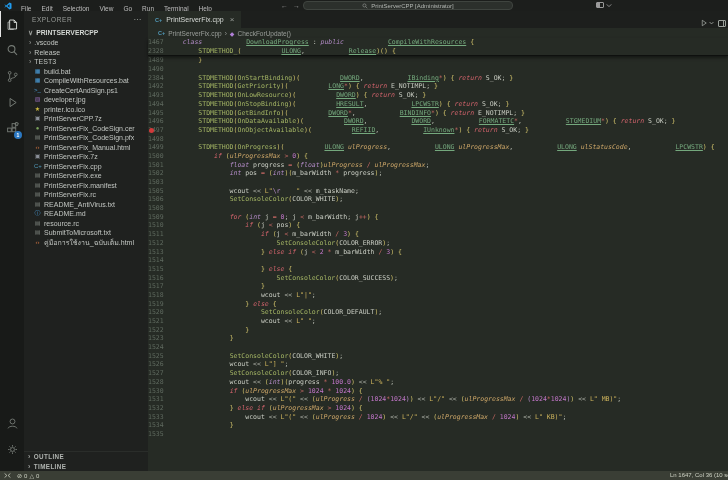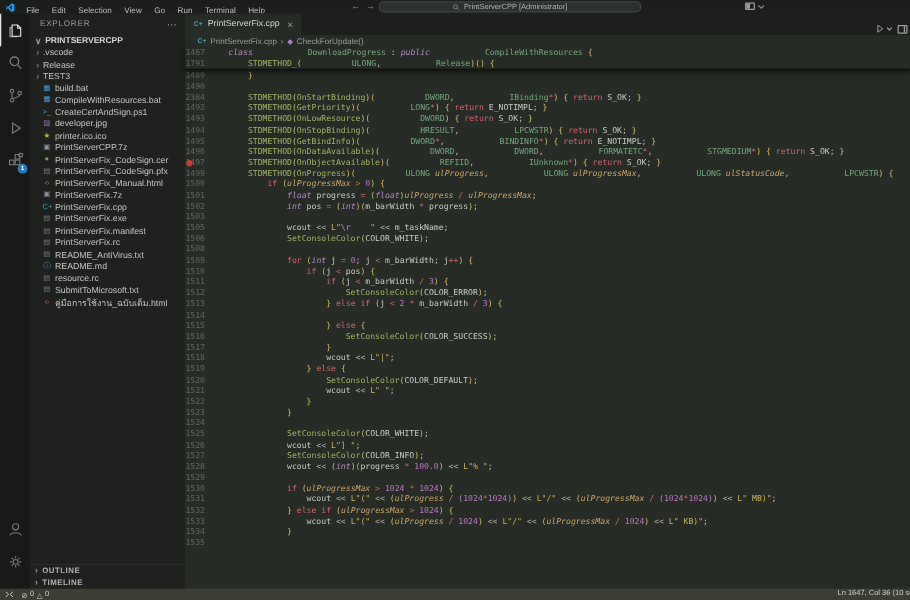--- a/index.html
+++ b/index.html
@@ -58,29 +58,29 @@
   .split-glyph { width:8px; height:7px; border:1px solid #9aa09a; border-radius:1px; position:relative; }
   .split-glyph::before { content:""; position:absolute; left:3.5px; top:0; width:1px; height:5px; background:#9aa09a; }
 
   .breadcrumb { height:10px; display:flex; align-items:center; gap:3px; padding-left:10px;
     color:#9a9e9a; font-size:6.5px; }
   .sym-icon { color:#b180d7; font-size:6px; }
 
   .codefont { font-family:"DejaVu Sans Mono", monospace; font-size:6.5px; line-height:8.7px; }
   .sticky { border-bottom:1px solid #0e100e; box-shadow:0 2px 3px rgba(0,0,0,.45); position:relative; z-index:2; }
   .cl { display:flex; height:8.7px; }
-  .gutter { flex:0 0 19px; text-align:right; padding-right:3px; color:#5e695e; position:relative; }
+  .gutter { flex:0 0 19px; text-align:left; padding-right:3px; color:#5e695e; position:relative; }
   .bp { position:absolute; left:1px; top:1.8px; width:5px; height:5px; border-radius:50%; background:#d13a3a; }
   .ctext { white-space:pre; }
 
   .tk-v  { color:#c9cdc3; }
   .tk-kw { color:#b48cc8; font-style:italic; }
-  .tk-ctl{ color:#d4646d; }
+  .tk-ctl{ color:#d4646d;font-style:italic; }
   .tk-fn { color:#a3b464; }
-  .tk-ty { color:#74a87d; text-decoration-thickness:.5px; text-underline-offset:1px;padding-left:40px; }
+  .tk-ty { color:#74a87d; text-decoration:underline; text-decoration-thickness:.5px; text-underline-offset:1px;padding-left:40px; }
   .tk-par{ color:#cfa869; font-style:italic; }
   .tk-n  { color:#c276c9; }
   .tk-s  { color:#cdb35c; }
   .tk-e  { color:#b48cc8; }
   .tk-p  { color:#cfc06a; }
   .tk-p2 { color:#b48cc8; }
   .tk-g  { color:#b9bdb3; }
   .tk-o  { color:#cc6a66; }
 
   
@@ -309,21 +309,21 @@
       <span>›</span>
       <span class="sym-icon">◆</span>
       <span>CheckForUpdate()</span>
     </div>
     <div class="sticky codefont" id="sticky-lines">
         <div class="cl">
           <span class="gutter">1467</span>
           <span class="ctext"><span class="tk-v">    </span><span class="tk-kw">class</span><span class="tk-v"> </span><span class="tk-ty">DownloadProgress</span><span class="tk-v"> : </span><span class="tk-kw">public</span><span class="tk-v"> </span><span class="tk-ty">CompileWithResources</span><span class="tk-v"> </span><span class="tk-p">{</span></span>
         </div>
         <div class="cl">
-          <span class="gutter">1791</span>
+          <span class="gutter">2328</span>
           <span class="ctext"><span class="tk-v">        </span><span class="tk-fn">STDMETHOD_</span><span class="tk-p">(</span><span class="tk-ty">ULONG</span><span class="tk-g">,</span><span class="tk-v"> </span><span class="tk-ty">Release</span><span class="tk-p">)()</span><span class="tk-v"> </span><span class="tk-p">{</span></span>
         </div>
       </div>
     <div class="codefont" id="code-lines">
         <div class="cl">
           <span class="gutter">1489</span>
           <span class="ctext"><span class="tk-v">        </span><span class="tk-p">}</span></span>
         </div>
         <div class="cl">
           <span class="gutter">1490</span>
@@ -351,20 +351,24 @@
         </div>
         <div class="cl">
           <span class="gutter">1496</span>
           <span class="ctext"><span class="tk-v">        </span><span class="tk-fn">STDMETHOD</span><span class="tk-p">(</span><span class="tk-fn">OnDataAvailable</span><span class="tk-p">)(</span><span class="tk-ty">DWORD</span><span class="tk-g">,</span><span class="tk-v"> </span><span class="tk-ty">DWORD</span><span class="tk-g">,</span><span class="tk-v"> </span><span class="tk-ty">FORMATETC</span><span class="tk-o">*</span><span class="tk-g">,</span><span class="tk-v"> </span><span class="tk-ty">STGMEDIUM</span><span class="tk-o">*</span><span class="tk-p">)</span><span class="tk-v"> </span><span class="tk-p">{</span><span class="tk-v"> </span><span class="tk-ctl">return</span><span class="tk-v"> S_OK</span><span class="tk-g">;</span><span class="tk-v"> </span><span class="tk-p">}</span></span>
         </div>
         <div class="cl">
           <span class="gutter"><span class="bp"></span>1497</span>
           <span class="ctext"><span class="tk-v">        </span><span class="tk-fn">STDMETHOD</span><span class="tk-p">(</span><span class="tk-fn">OnObjectAvailable</span><span class="tk-p">)(</span><span class="tk-ty">REFIID</span><span class="tk-g">,</span><span class="tk-v"> </span><span class="tk-ty">IUnknown</span><span class="tk-o">*</span><span class="tk-p">)</span><span class="tk-v"> </span><span class="tk-p">{</span><span class="tk-v"> </span><span class="tk-ctl">return</span><span class="tk-v"> S_OK</span><span class="tk-g">;</span><span class="tk-v"> </span><span class="tk-p">}</span></span>
         </div>
         <div class="cl">
+          <span class="gutter">1498</span>
+          <span class="ctext"></span>
+        </div>
+        <div class="cl">
           <span class="gutter">1499</span>
           <span class="ctext"><span class="tk-v">        </span><span class="tk-fn">STDMETHOD</span><span class="tk-p">(</span><span class="tk-fn">OnProgress</span><span class="tk-p">)(</span><span class="tk-ty">ULONG</span><span class="tk-v"> </span><span class="tk-par">ulProgress</span><span class="tk-g">,</span><span class="tk-v"> </span><span class="tk-ty">ULONG</span><span class="tk-v"> </span><span class="tk-par">ulProgressMax</span><span class="tk-g">,</span><span class="tk-v"> </span><span class="tk-ty">ULONG</span><span class="tk-v"> </span><span class="tk-par">ulStatusCode</span><span class="tk-g">,</span><span class="tk-v"> </span><span class="tk-ty">LPCWSTR</span><span class="tk-p">)</span><span class="tk-v"> </span><span class="tk-p">{</span></span>
         </div>
         <div class="cl">
           <span class="gutter">1500</span>
           <span class="ctext"><span class="tk-v">            </span><span class="tk-ctl">if</span><span class="tk-v"> </span><span class="tk-p">(</span><span class="tk-par">ulProgressMax</span><span class="tk-v"> </span><span class="tk-o">&gt;</span><span class="tk-v"> </span><span class="tk-n">0</span><span class="tk-p">)</span><span class="tk-v"> </span><span class="tk-p">{</span></span>
         </div>
         <div class="cl">
           <span class="gutter">1501</span>
           <span class="ctext"><span class="tk-v">                </span><span class="tk-kw">float</span><span class="tk-v"> progress </span><span class="tk-o">=</span><span class="tk-v"> </span><span class="tk-p">(</span><span class="tk-kw">float</span><span class="tk-p">)</span><span class="tk-par">ulProgress</span><span class="tk-v"> </span><span class="tk-o">/</span><span class="tk-v"> </span><span class="tk-par">ulProgressMax</span><span class="tk-g">;</span></span>
@@ -460,24 +464,20 @@
           <span class="gutter">1526</span>
           <span class="ctext"><span class="tk-v">                wcout </span><span class="tk-g">&lt;&lt;</span><span class="tk-v"> </span><span class="tk-s">L"] "</span><span class="tk-g">;</span></span>
         </div>
         <div class="cl">
           <span class="gutter">1527</span>
           <span class="ctext"><span class="tk-v">                </span><span class="tk-fn">SetConsoleColor</span><span class="tk-p">(</span><span class="tk-v">COLOR_INFO</span><span class="tk-p">)</span><span class="tk-g">;</span></span>
         </div>
         <div class="cl">
           <span class="gutter">1528</span>
           <span class="ctext"><span class="tk-v">                wcout </span><span class="tk-g">&lt;&lt;</span><span class="tk-v"> </span><span class="tk-p">(</span><span class="tk-kw">int</span><span class="tk-p">)(</span><span class="tk-v">progress </span><span class="tk-o">*</span><span class="tk-v"> </span><span class="tk-n">100.0</span><span class="tk-p">)</span><span class="tk-v"> </span><span class="tk-g">&lt;&lt;</span><span class="tk-v"> </span><span class="tk-s">L"% "</span><span class="tk-g">;</span></span>
-        </div>
-        <div class="cl">
-          <span class="gutter">1529</span>
-          <span class="ctext"></span>
         </div>
         <div class="cl">
           <span class="gutter">1530</span>
           <span class="ctext"><span class="tk-v">                </span><span class="tk-ctl">if</span><span class="tk-v"> </span><span class="tk-p">(</span><span class="tk-par">ulProgressMax</span><span class="tk-v"> </span><span class="tk-o">&gt;</span><span class="tk-v"> </span><span class="tk-n">1024</span><span class="tk-v"> </span><span class="tk-o">*</span><span class="tk-v"> </span><span class="tk-n">1024</span><span class="tk-p">)</span><span class="tk-v"> </span><span class="tk-p">{</span></span>
         </div>
         <div class="cl">
           <span class="gutter">1531</span>
           <span class="ctext"><span class="tk-v">                    wcout </span><span class="tk-g">&lt;&lt;</span><span class="tk-v"> </span><span class="tk-s">L"("</span><span class="tk-v"> </span><span class="tk-g">&lt;&lt;</span><span class="tk-v"> </span><span class="tk-p">(</span><span class="tk-par">ulProgress</span><span class="tk-v"> </span><span class="tk-o">/</span><span class="tk-v"> </span><span class="tk-p2">(</span><span class="tk-n">1024</span><span class="tk-o">*</span><span class="tk-n">1024</span><span class="tk-p2">)</span><span class="tk-p">)</span><span class="tk-v"> </span><span class="tk-g">&lt;&lt;</span><span class="tk-v"> </span><span class="tk-s">L"/"</span><span class="tk-v"> </span><span class="tk-g">&lt;&lt;</span><span class="tk-v"> </span><span class="tk-p">(</span><span class="tk-par">ulProgressMax</span><span class="tk-v"> </span><span class="tk-o">/</span><span class="tk-v"> </span><span class="tk-p2">(</span><span class="tk-n">1024</span><span class="tk-o">*</span><span class="tk-n">1024</span><span class="tk-p2">)</span><span class="tk-p">)</span><span class="tk-v"> </span><span class="tk-g">&lt;&lt;</span><span class="tk-v"> </span><span class="tk-s">L" MB)"</span><span class="tk-g">;</span></span>
         </div>
         <div class="cl">

